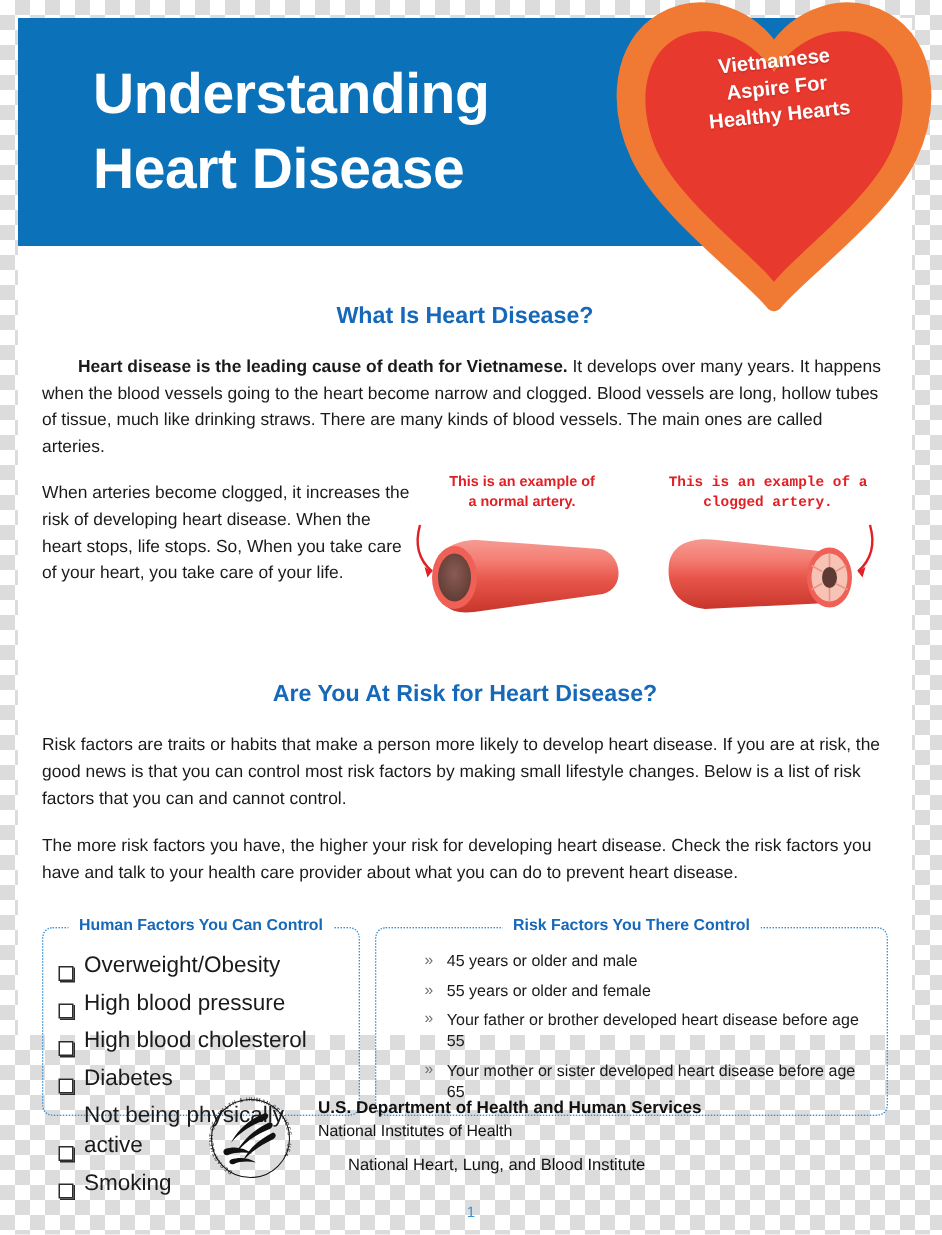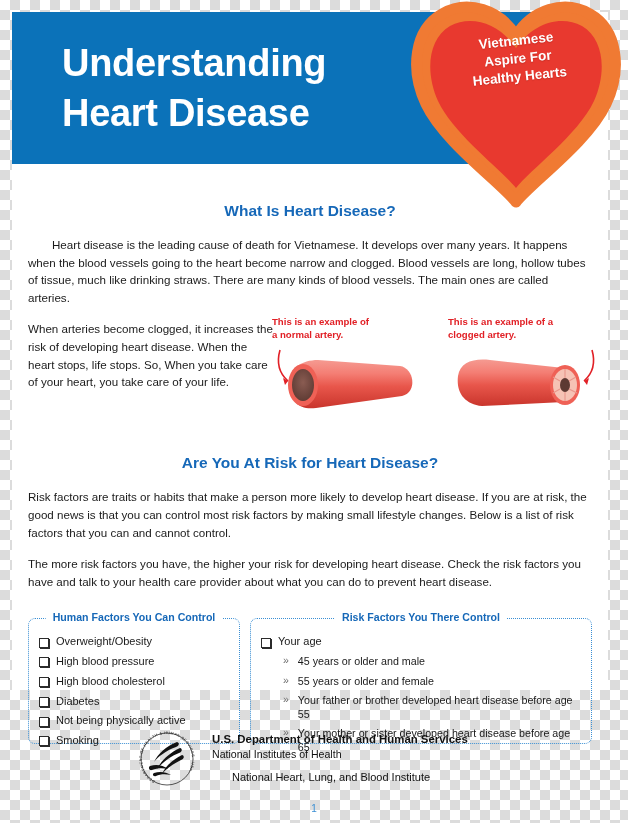--- a/index.html
+++ b/index.html
@@ -106,21 +106,21 @@
   .heading-risk {
     margin-top: 34px;
   }
   p.body-text {
     margin: 0 16px 14px 16px;
     font-size: 11.6px;
     line-height: 1.52;
     color: #1a1a1a;
     text-align: left;
   }
-  p.body-text b { font-weight: normal; padding-left: 24px; }
+  p.body-text b { font-weight: bold; padding-left: 24px; }
 
   
   .artery-block {
     position: relative;
     margin: 0 16px;
     min-height: 100px;
   }
   .artery-block .left-col {
     width: 245px;
     font-size: 11.6px;
@@ -134,27 +134,27 @@
     width: 326px;
     height: 104px;
   }
   .artery-fig {
     position: absolute;
     top: 0;
     width: 152px;
     height: 104px;
   }
   .artery-fig.normal { left: 0; }
-  .artery-fig.clogged { left: 176px; }
+  .artery-fig.clogged { left: 164px; font-family: Liberation Mono, monospace; }
   .artery-caption {
     position: absolute;
     top: 0;
     left: 0;
     width: 152px;
-    text-align: left;
+    text-align: center;
     color: #e12026;
     font-size: 9.6px;
     font-weight: bold;
     line-height: 1.35;
   }
   .artery-caption .line { display: block; }
   .artery-fig svg {
     position: absolute;
     left: 0;
     top: 30px;
@@ -191,22 +191,22 @@
     font-weight: bold;
     white-space: nowrap;
   }
   .risk-list {
     margin: 0;
     padding: 15px 8px 0 10px;
     list-style: none;
   }
   .risk-item {
     display: flex;
-    align-items: center;
-    font-size: 11px;
+    align-items: flex-end;
+    font-size: 15px;
     line-height: 1.32;
     color: #1a1a1a;
     margin-bottom: 5.2px;
   }
   .cbx {
     flex: 0 0 auto;
     width: 8px;
     height: 8px;
     border: 1.3px solid #2b2b2b;
     margin: 2px 7px 0 0;
@@ -405,24 +405,20 @@
         <li class="risk-item">
           <span class="cbx"></span>
           <span>Smoking</span>
         </li>
       </ul>
     </div>
 
     <div class="risk-box cannot">
       <div class="risk-box-title">Risk Factors You There Control</div>
       <ul class="risk-list">
-        <li class="risk-item">
-          <span class="cbx"></span>
-          <span>Your age</span>
-        </li>
         <li class="risk-sub">
           <span class="guillemet">»</span>
           <span>45 years or older and male</span>
         </li>
         <li class="risk-sub">
           <span class="guillemet">»</span>
           <span>55 years or older and female</span>
         </li>
         <li class="risk-sub">
           <span class="guillemet">»</span>

